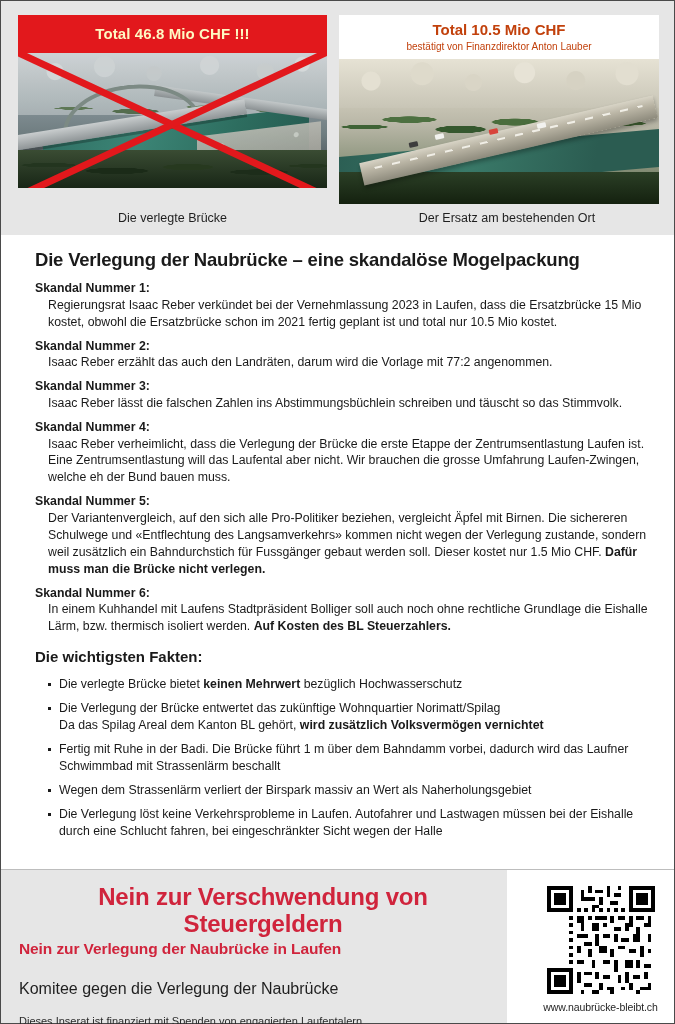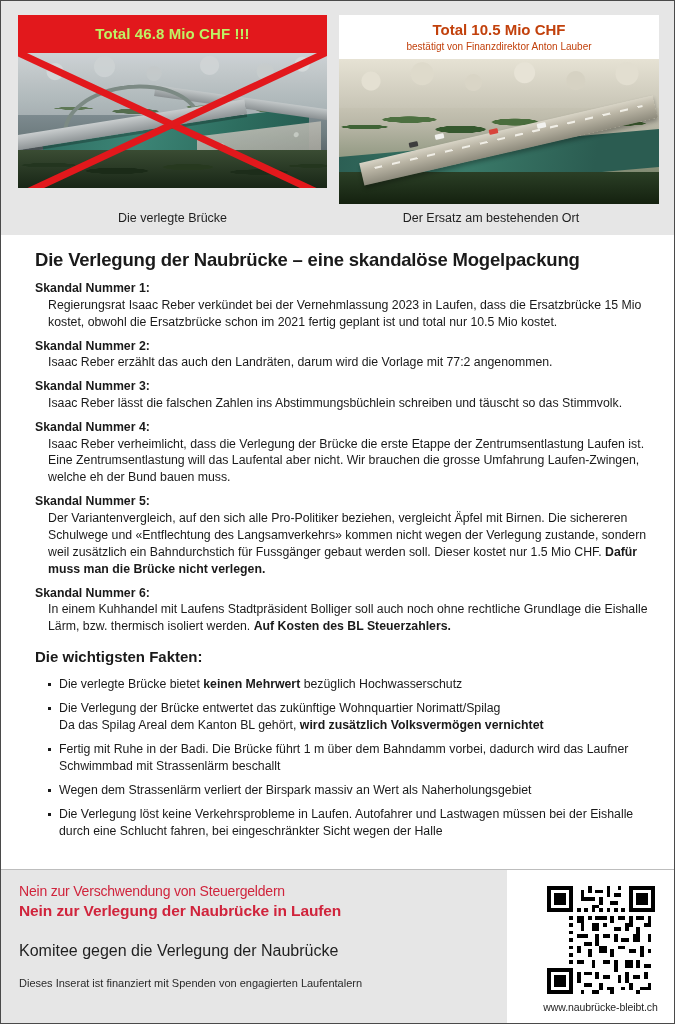--- a/index.html
+++ b/index.html
@@ -41,21 +41,21 @@
   .panel {
     flex: 1 1 0;
     min-width: 0;
   }
   .panel-left { flex: 0 0 309px; }
   .panel-right { flex: 0 0 320px; }
 
   
   .price-banner-red {
     background: #e2181c;
-    color: #bef264;
+    color: #fef9c3;
     font-weight: bold;
     font-size: 15px;
     text-align: center;
     line-height: 1;
     padding: 11px 0 12px 0;
     letter-spacing: .1px;
   }
   
   .price-banner-white {
     background: #ffffff;
@@ -214,21 +214,21 @@
     position:absolute; width:9px; height:5px; background:#f2f2ef; border-radius:1px;
     transform: rotate(-13deg);
   }
   .pr-car.c1 { left:30%; top:52%; }
   .pr-car.c2 { left:47%; top:48%; background:#d8443b; }
   .pr-car.c3 { left:62%; top:44%; }
   .pr-car.c4 { left:22%; top:57%; background:#3d3d3d; }
 
   .caption-row {
     display: flex;
-    gap: 4px;
+    gap: 20px;
     padding: 7px 0 10px 0;
   }
   .caption {
     flex: 1 1 0;
     text-align: center;
     font-size: 12.5px;
     color: #1f1f1f;
   }
   .caption.left  { flex: 0 0 309px; }
   .caption.right { flex: 0 0 320px; }
@@ -299,24 +299,25 @@
   .footer-left {
     flex: 0 0 506px;
     background: #e6e6e6;
     padding: 14px 0 10px 18px;
     box-sizing: border-box;
     display: flex;
     flex-direction: column;
   }
   .slogan1 {
     color: #d0243c;
-    font-weight: normal;
-    font-size: 14px;
+    font-weight: bold;
+    font-size: 24px;
     line-height: 1.12;
     letter-spacing: -0.2px;
+    text-align: center;
   }
   .slogan2 {
     color: #d0243c;
     font-weight: bold;
     font-size: 15.5px;
     line-height: 1.2;
     margin-top: 2px;
     letter-spacing: -0.1px;
   }
   .committee {

